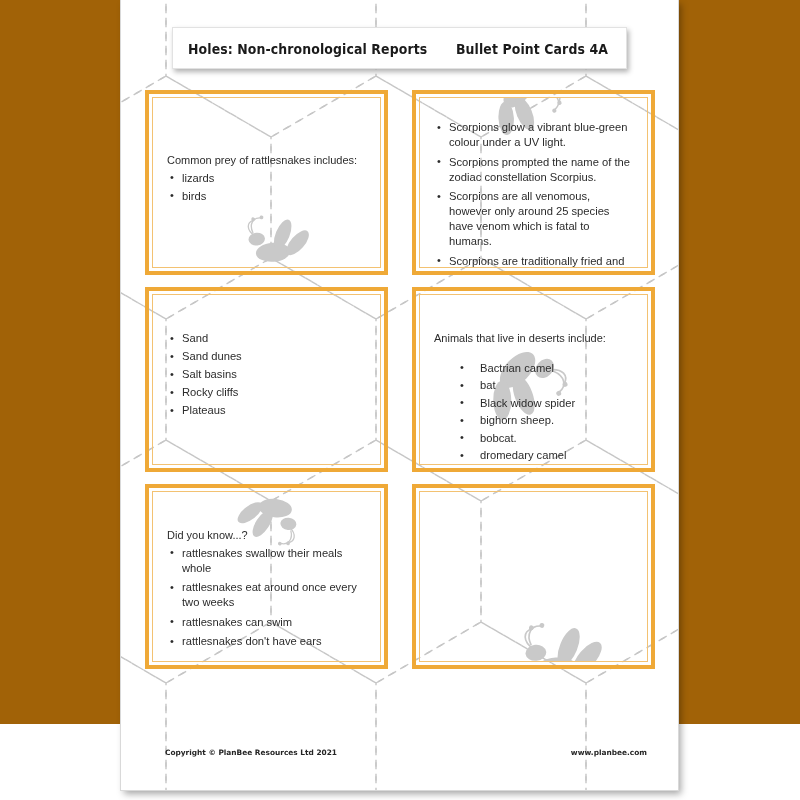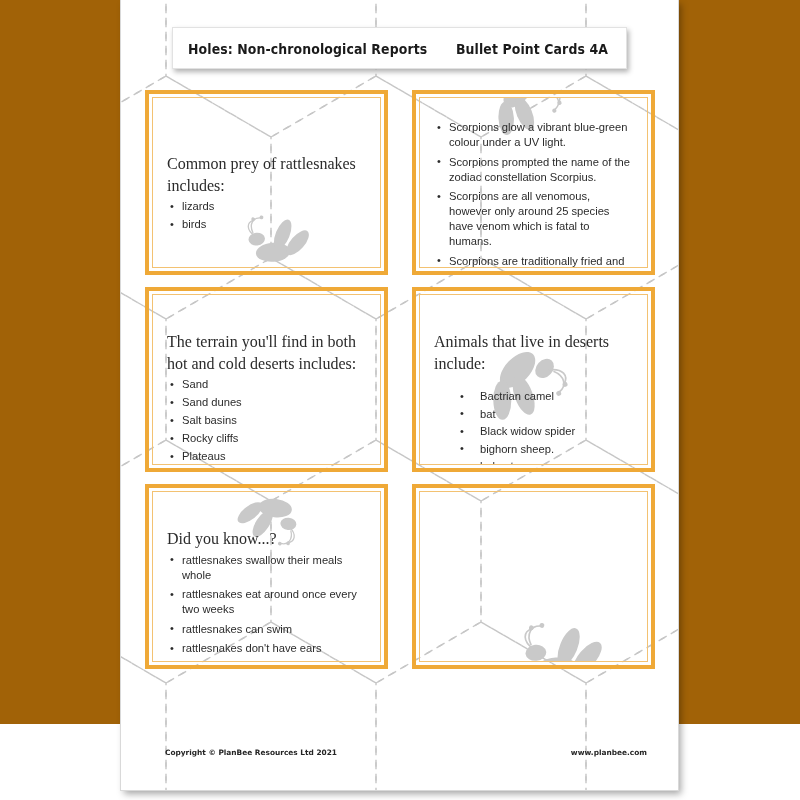--- a/index.html
+++ b/index.html
@@ -98,25 +98,24 @@
     border: 1.5px solid #f3c272;
     padding: 10px 14px;
     overflow: hidden;
   }
   .card-body {
     position: relative;
     z-index: 3;
   }
 
   .card-lead {
-    font-size: 16px;
+    font-size: 11px;
     color: #2b2b2b;
     line-height: 1.35;
     margin: 0 0 3px 0;
-    font-family: Liberation Serif, serif;
   }
   .card-lead.centered { text-align: left; }
 
   ul.card-list {
     margin: 0;
     padding: 0;
     list-style: none;
   }
   ul.card-list li {
     font-size: 11.2px;
@@ -274,21 +273,20 @@
                   <li>Scorpions are traditionally fried and eaten in China and other East Asian countries.</li>
                 </ul>
               </div>
             </div>
           </div>
         </div>
         <div class="card-row">
           <div class="card">
             <div class="card-inner">
               <div class="card-body pad-top-md">
-                <p class="card-lead">The terrain you'll find in both hot and cold deserts includes:</p>
                 <ul class="card-list wide">
                   <li>Sand</li>
                   <li>Sand dunes</li>
                   <li>Salt basins</li>
                   <li>Rocky cliffs</li>
                   <li>Plateaus</li>
                 </ul>
               </div>
             </div>
           </div>

